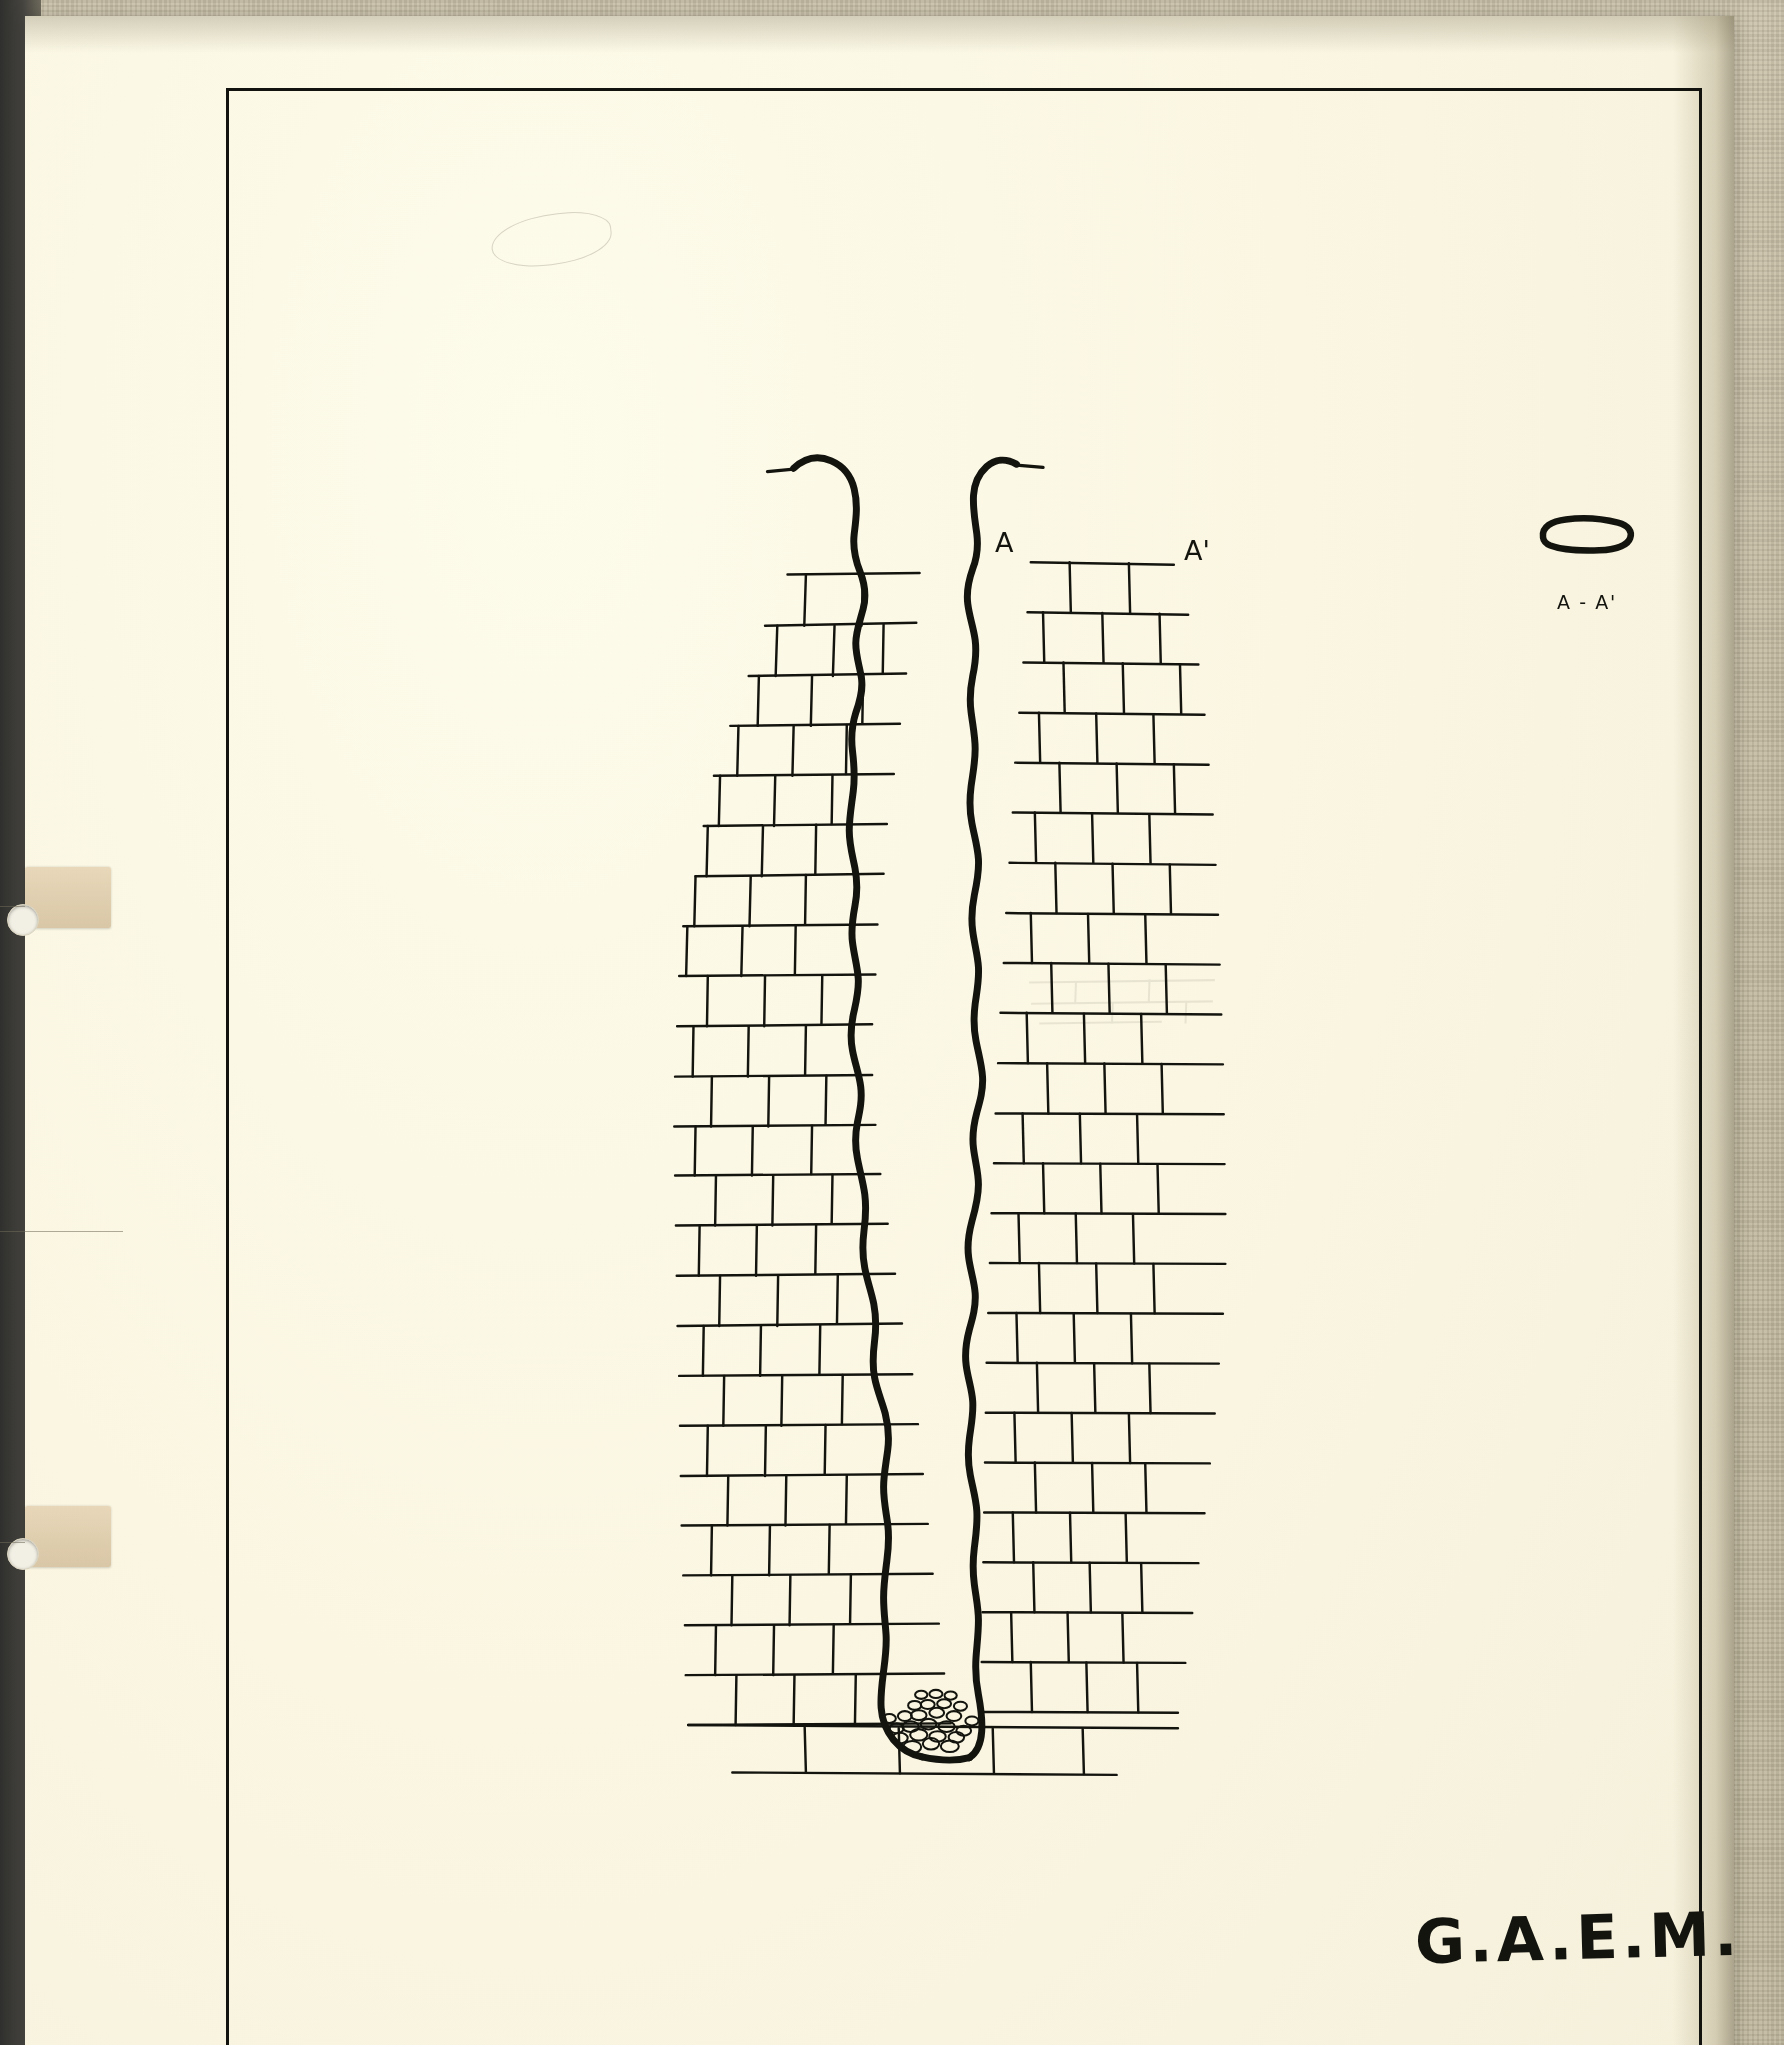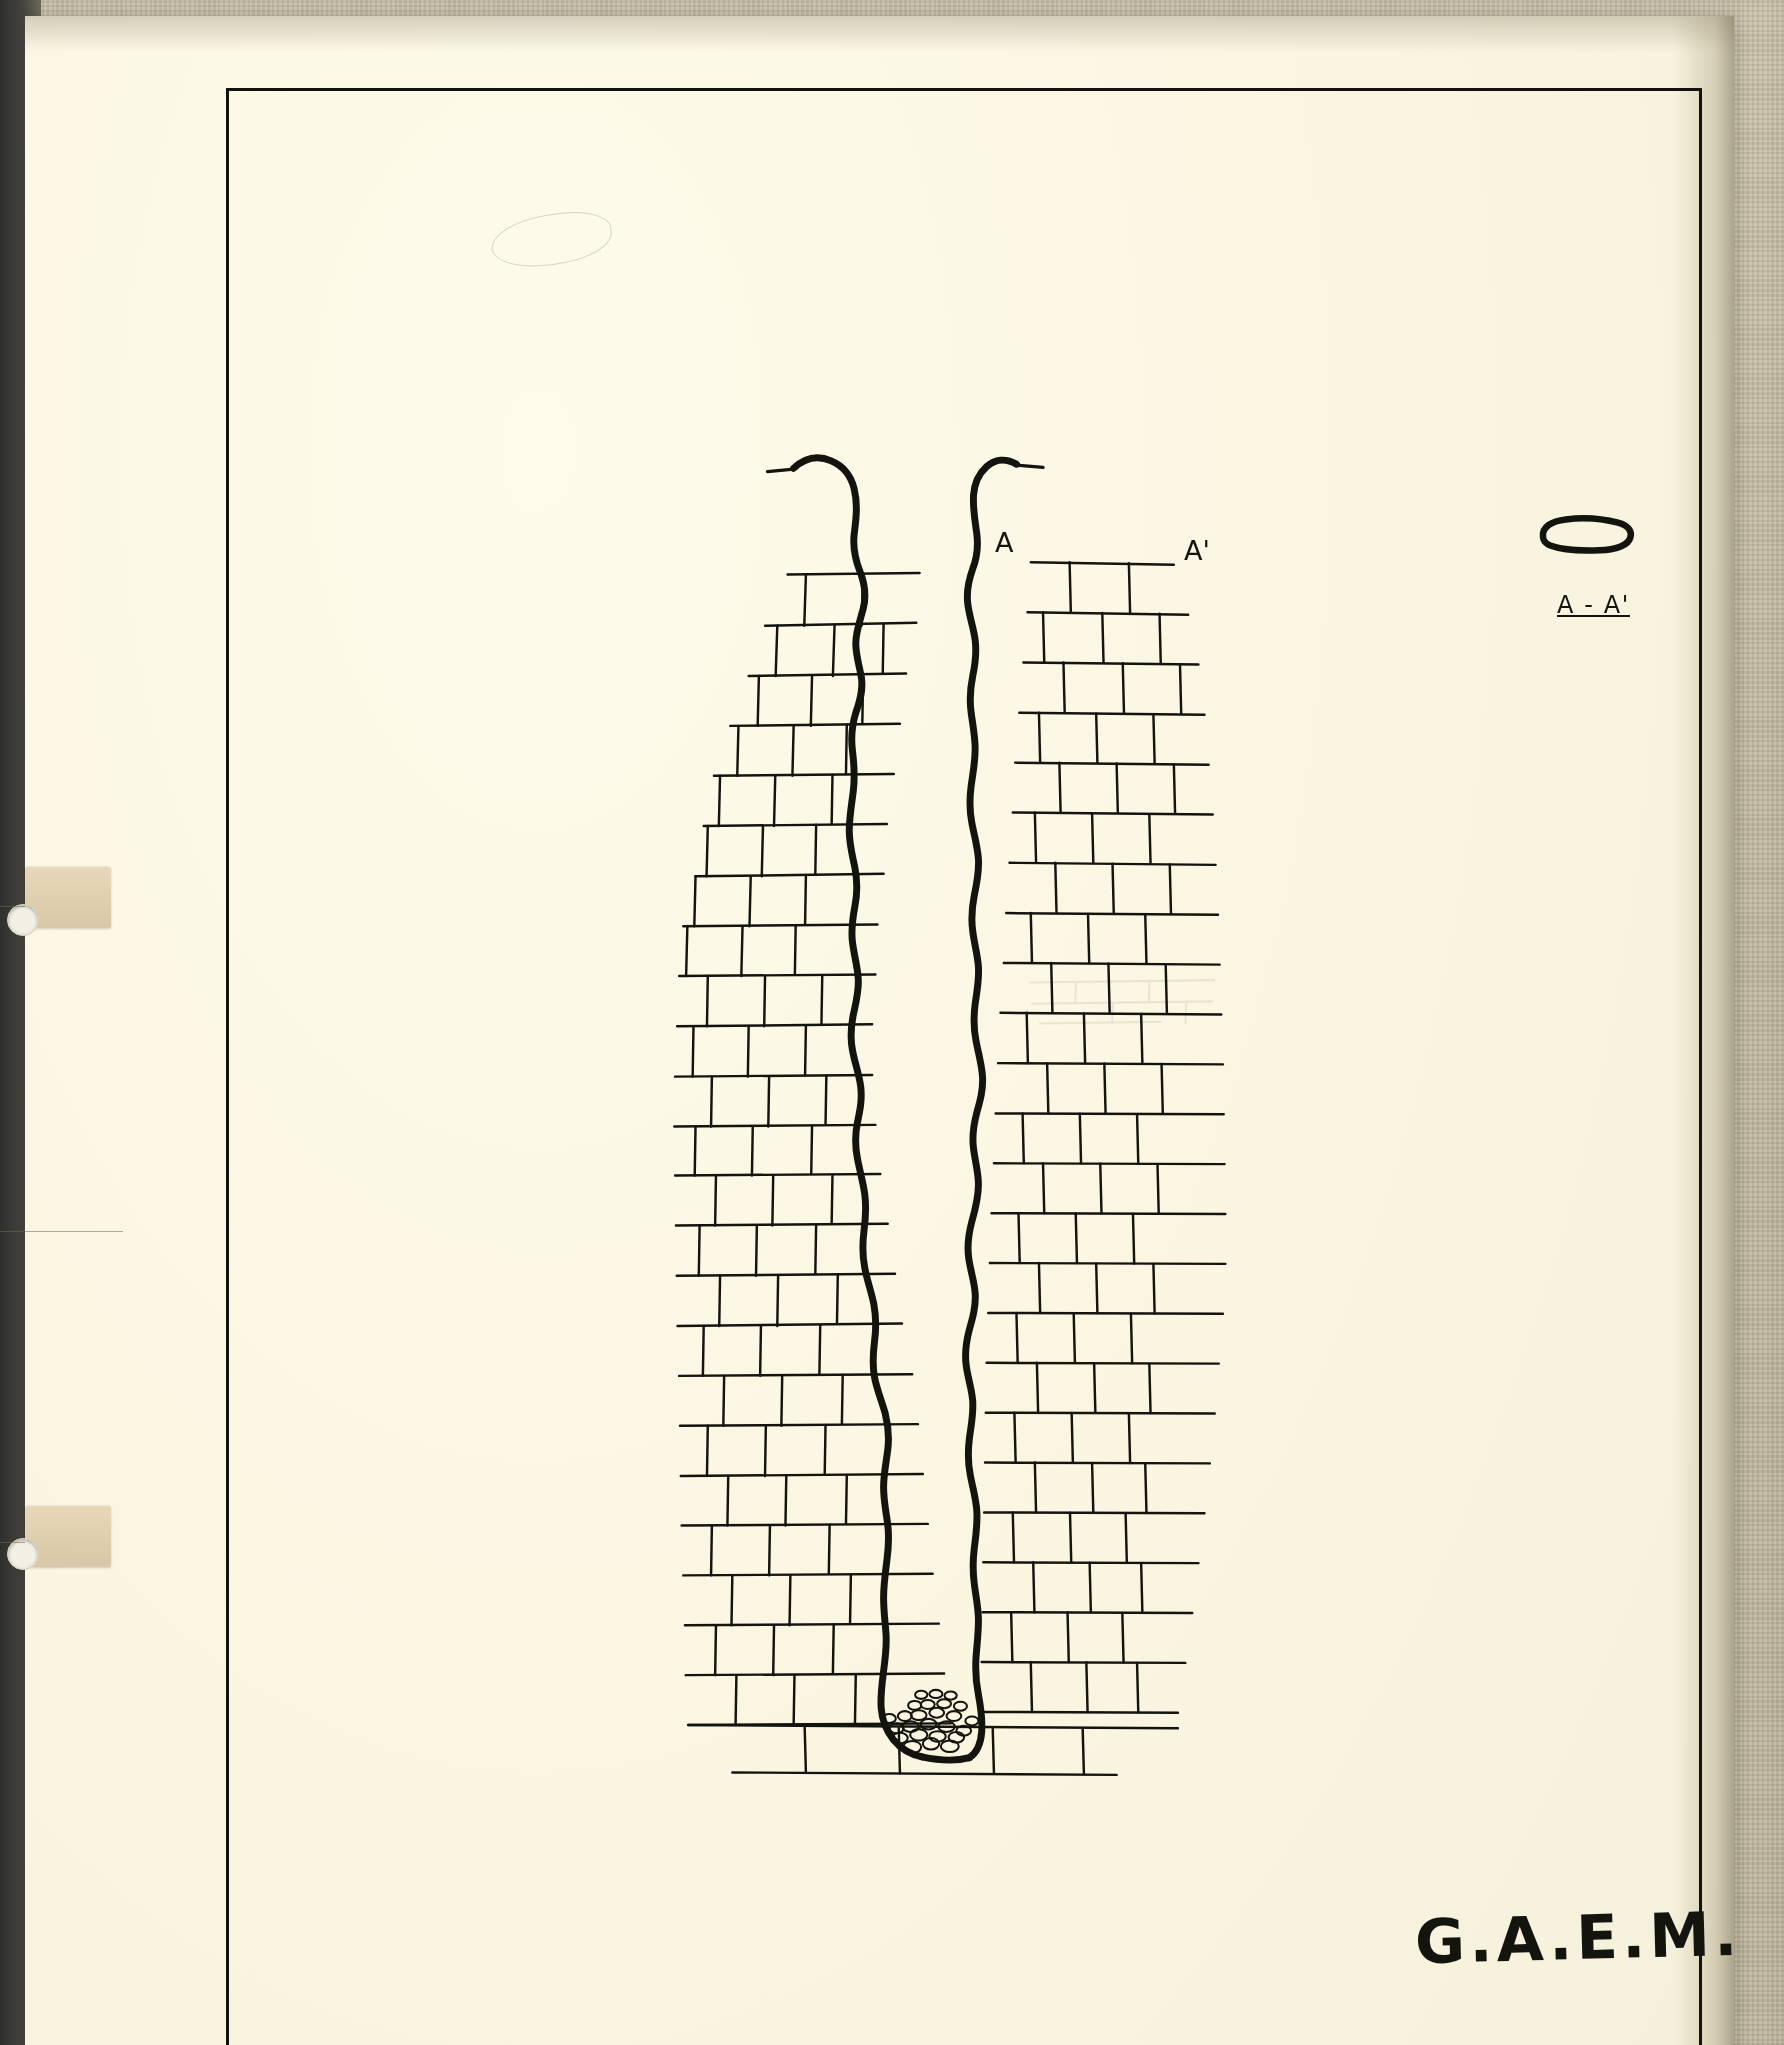--- a/index.html
+++ b/index.html
@@ -131,23 +131,22 @@
     font-size: 27px;
   }
   #label-ap {
     left: 955px;
     top: 444px;
     font-size: 27px;
   }
   #label-section {
     left: 1328px;
     top: 501px;
-    font-size: 24px;
+    font-size: 19px;
     letter-spacing: 1.6px;
-    text-decoration: underline;
   }
   
   .ghost {
     position: absolute;
     opacity: 0.22;
   }
   .pencil-blob {
     position: absolute;
     left: 262px;
     top: 123px;

